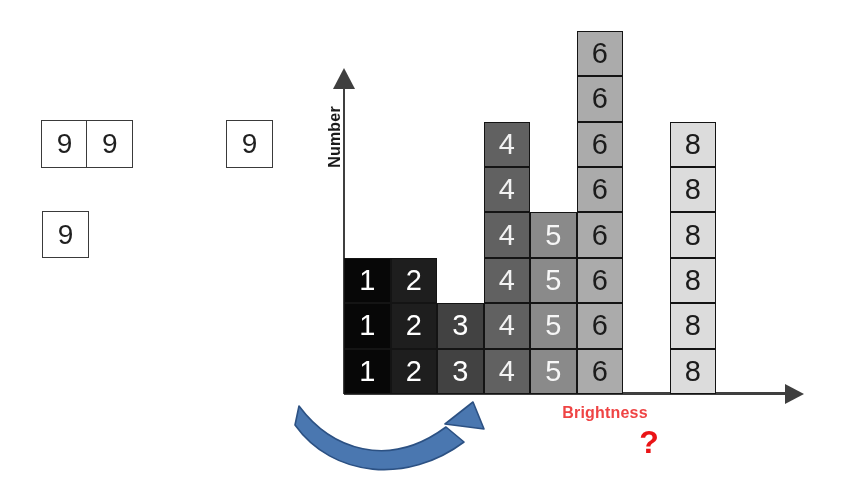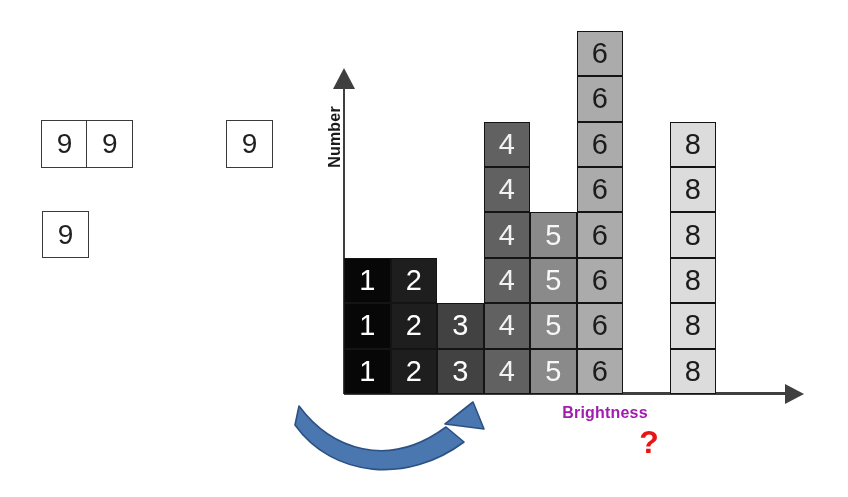--- a/index.html
+++ b/index.html
@@ -32,21 +32,21 @@
   .x-arrowhead{position:absolute;left:785px;top:384px;width:0;height:0;
     border-top:10px solid transparent;border-bottom:10px solid transparent;
     border-left:19px solid var(--axis-color,#3f3f3f);}
   .y-label{
     position:absolute;left:300px;top:128px;width:70px;height:18px;
     transform:rotate(-90deg);text-align:center;
     font-size:16px;font-weight:bold;color:#1a1a1a;letter-spacing:0.2px;
   }
   .x-label{
     position:absolute;left:556px;top:404px;width:98px;text-align:center;
-    font-size:16px;font-weight:bold;color:#a21caf;letter-spacing:0.2px;
+    font-size:16px;font-weight:bold;color:#ef4444;letter-spacing:0.2px;
   }
 
   
   .bar{position:absolute;width:46.5px;display:flex;flex-direction:column;}
   .cell{
     width:46.5px;height:45.4px;border:1.6px solid #141414;
     display:flex;align-items:center;justify-content:center;
     font-size:29px;line-height:1;
   }
 

